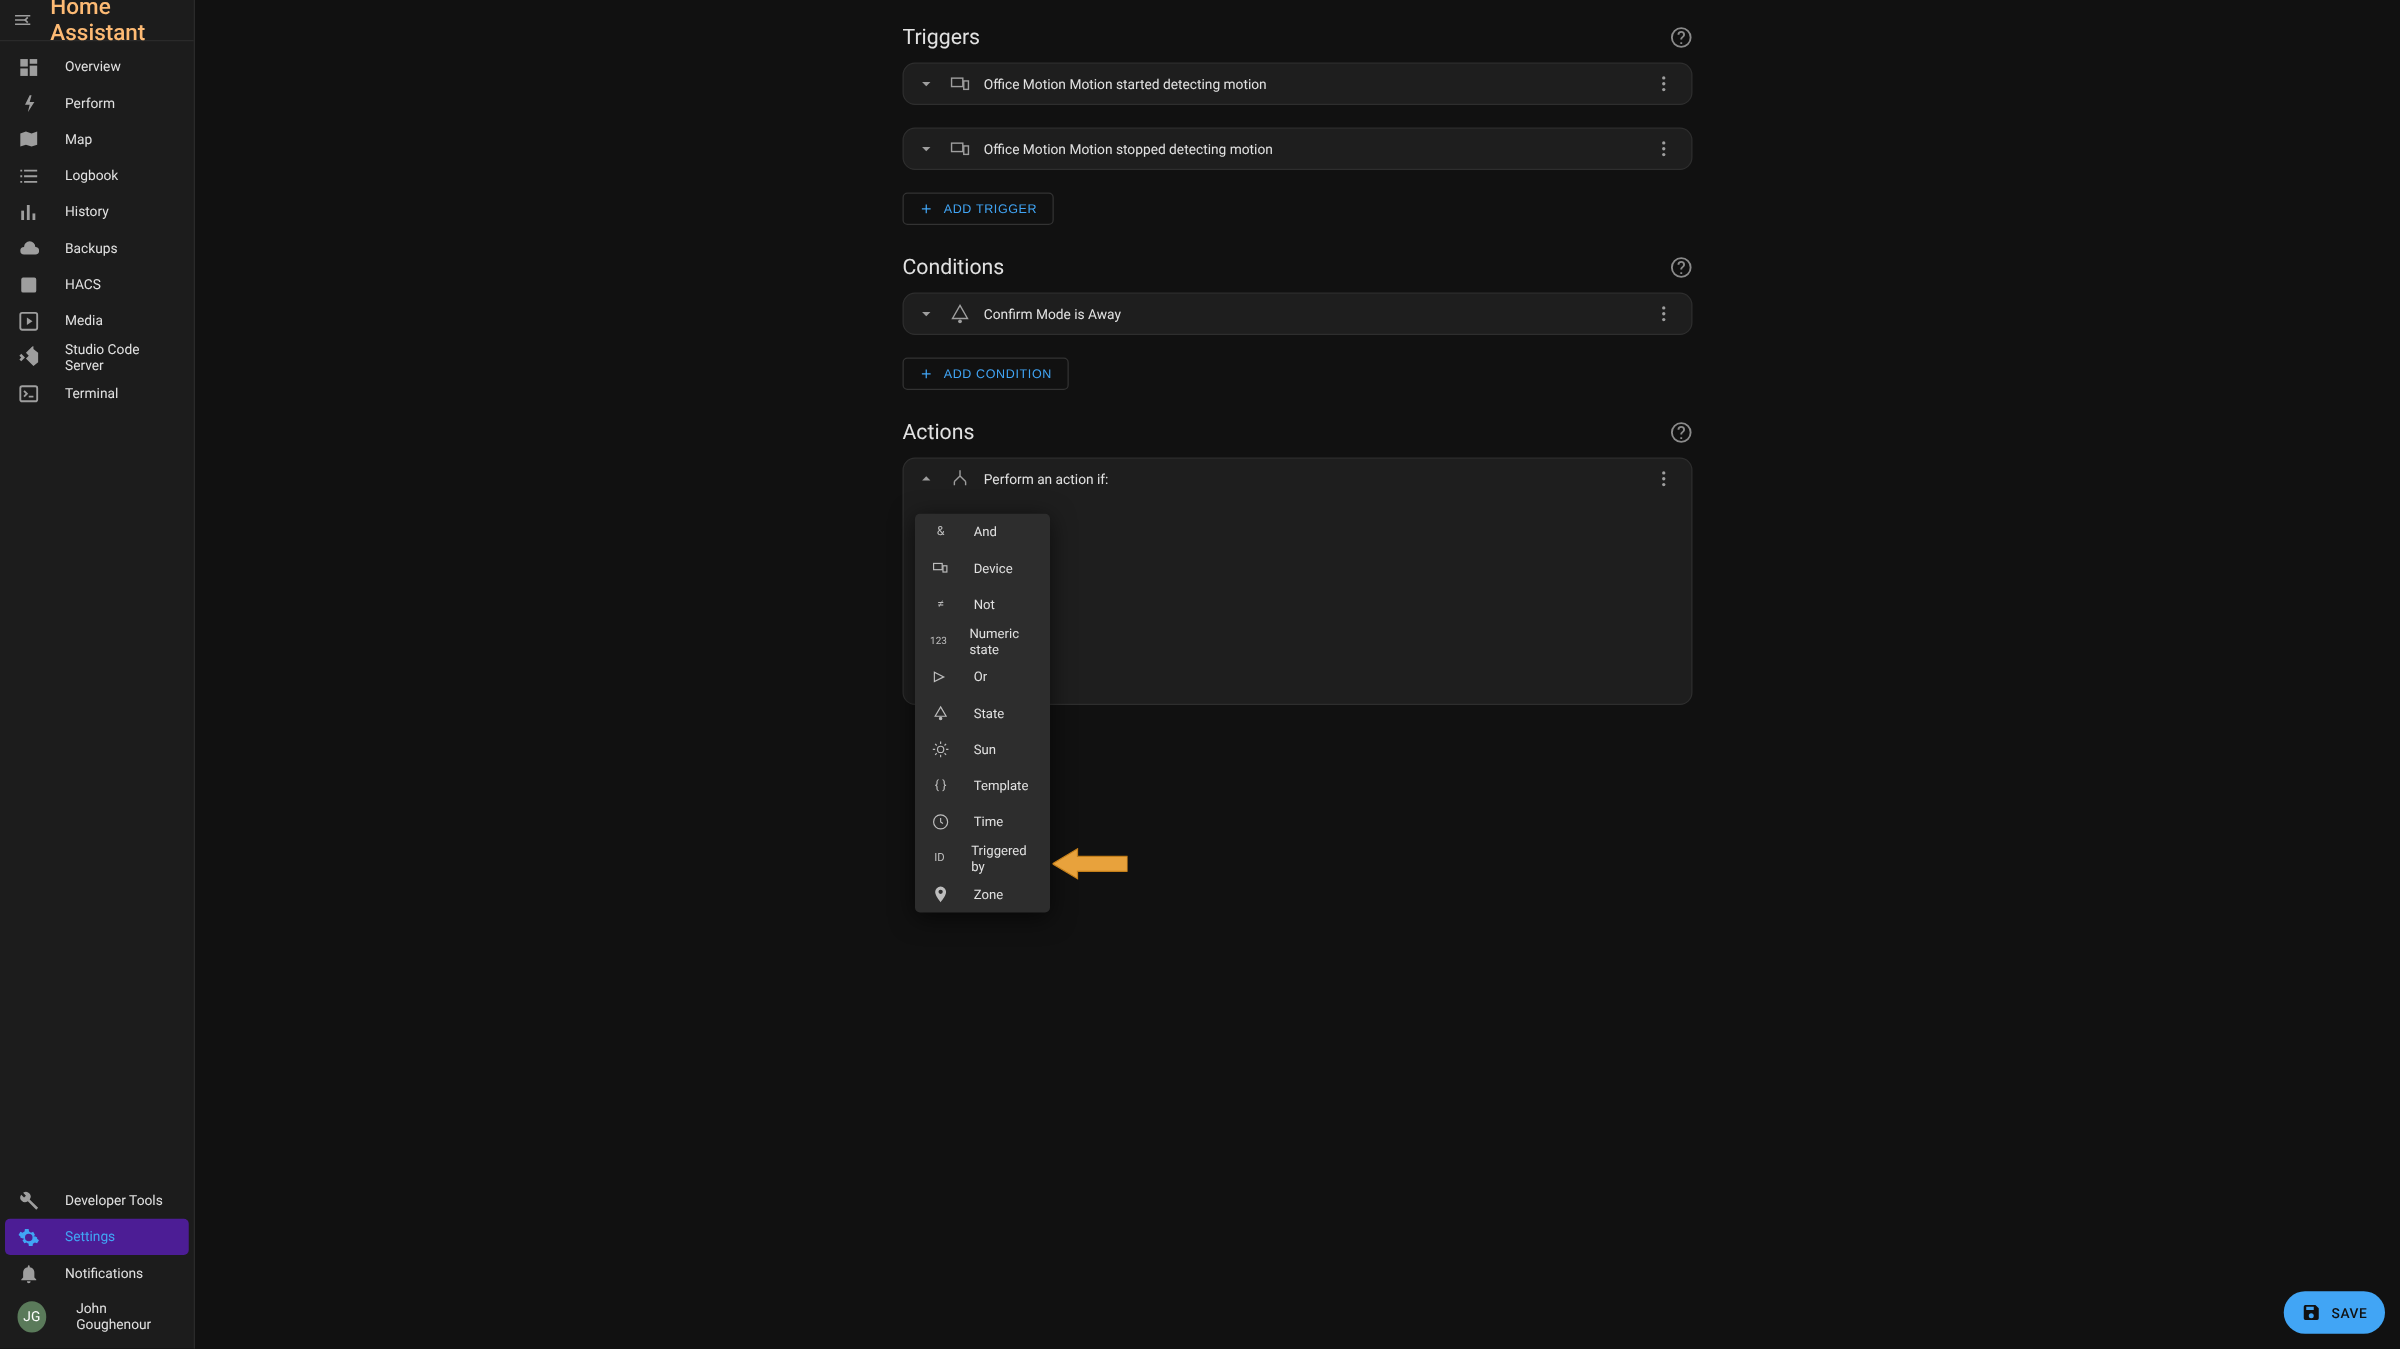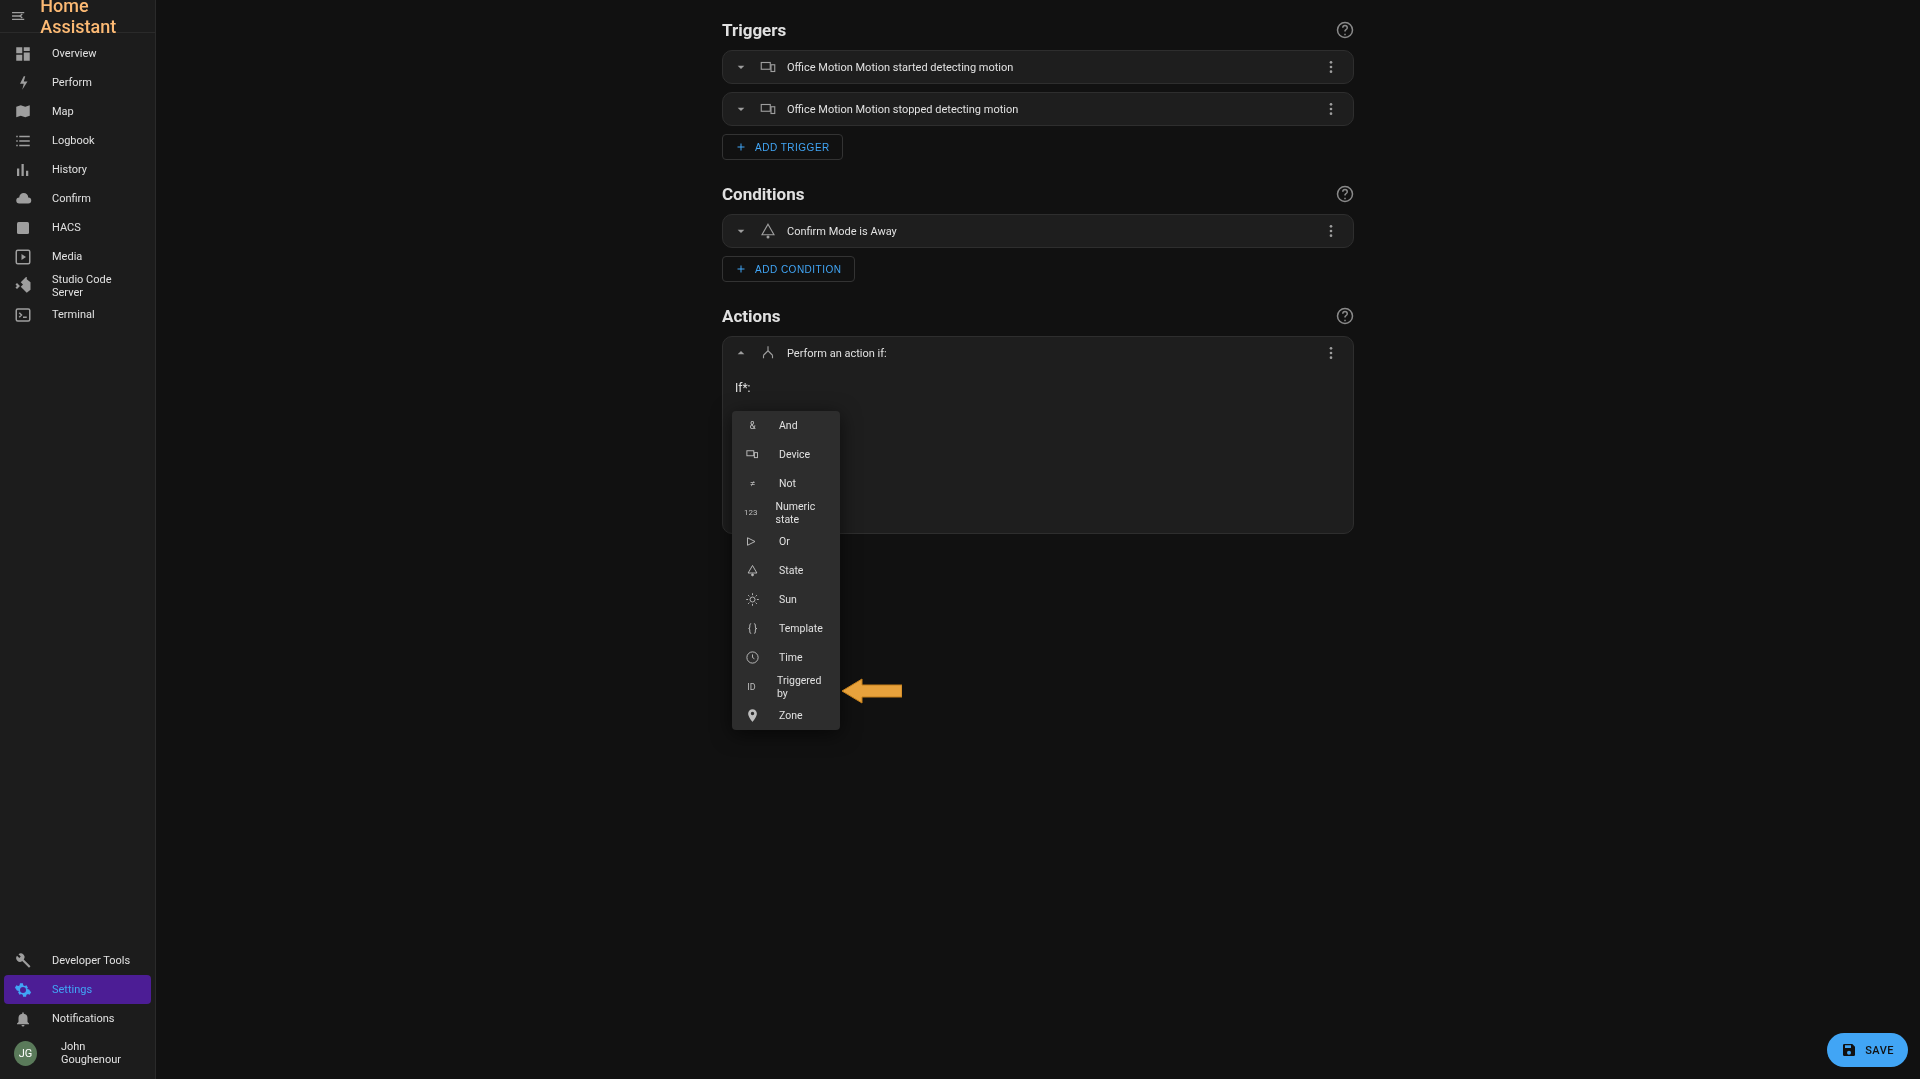--- a/index.html
+++ b/index.html
@@ -63,26 +63,26 @@
 }
 .back-icon { width: 18px; height: 18px; fill: #e1e1e1; cursor: pointer; }
 .page-title { font-size: 14px; color: #e1e1e1; }
 .topbar-spacer { flex: 1; }
 .more-icon { width: 18px; height: 18px; fill: #e1e1e1; cursor: pointer; }
 
 .content { flex: 1; overflow: auto; padding: 20px 0; display: flex; justify-content: center; }
 .content-inner { width: 632px; position: relative; }
 
 .section-header { display: flex; align-items: center; margin-bottom: 10px; }
-.section-title { font-size: 17px; color: #e1e1e1; flex: 1; font-weight: bold; }
+.section-title { font-size: 17px; color: #e1e1e1; flex: 1; }
 .help-icon { width: 18px; height: 18px; fill: #8a8a8a; cursor: pointer; }
 
 .card {
   background: #1e1e1e; border: 1px solid #2e2e2e;
-  border-radius: 10px; margin-bottom: 8px;
+  border-radius: 10px; margin-bottom: 18px;
 }
 .row {
   display: flex; align-items: center;
   padding: 7px 10px; gap: 10px;
   min-height: 31px;
 }
 .expand-icon { width: 16px; height: 16px; fill: #9e9e9e; cursor: pointer; }
 .type-icon { width: 18px; height: 18px; fill: #9e9e9e; }
 .row-label { font-size: 11px; color: #e1e1e1; flex: 1; }
 .row-more { width: 16px; height: 16px; fill: #9e9e9e; cursor: pointer; margin-right:4px; }
@@ -191,21 +191,21 @@
             </svg>
           </span>
         <span>History</span>
       </div>
       <div class="nav-item">
         <span class="nav-ico">
             <svg viewBox="0 0 24 24" width="18" height="18" fill="#9e9e9e">
               <path d="M19 18a4 4 0 000-8 6 6 0 00-12 0 4 4 0 100 8h12z"></path>
             </svg>
           </span>
-        <span>Confirm</span>
+        <span>Backups</span>
       </div>
       <div class="nav-item">
         <span class="nav-ico">
             <svg viewBox="0 0 24 24" width="18" height="18" fill="#9e9e9e">
               <rect x="4" y="4" width="16" height="16" rx="2"></rect>
             </svg>
           </span>
         <span>HACS</span>
       </div>
       <div class="nav-item">

